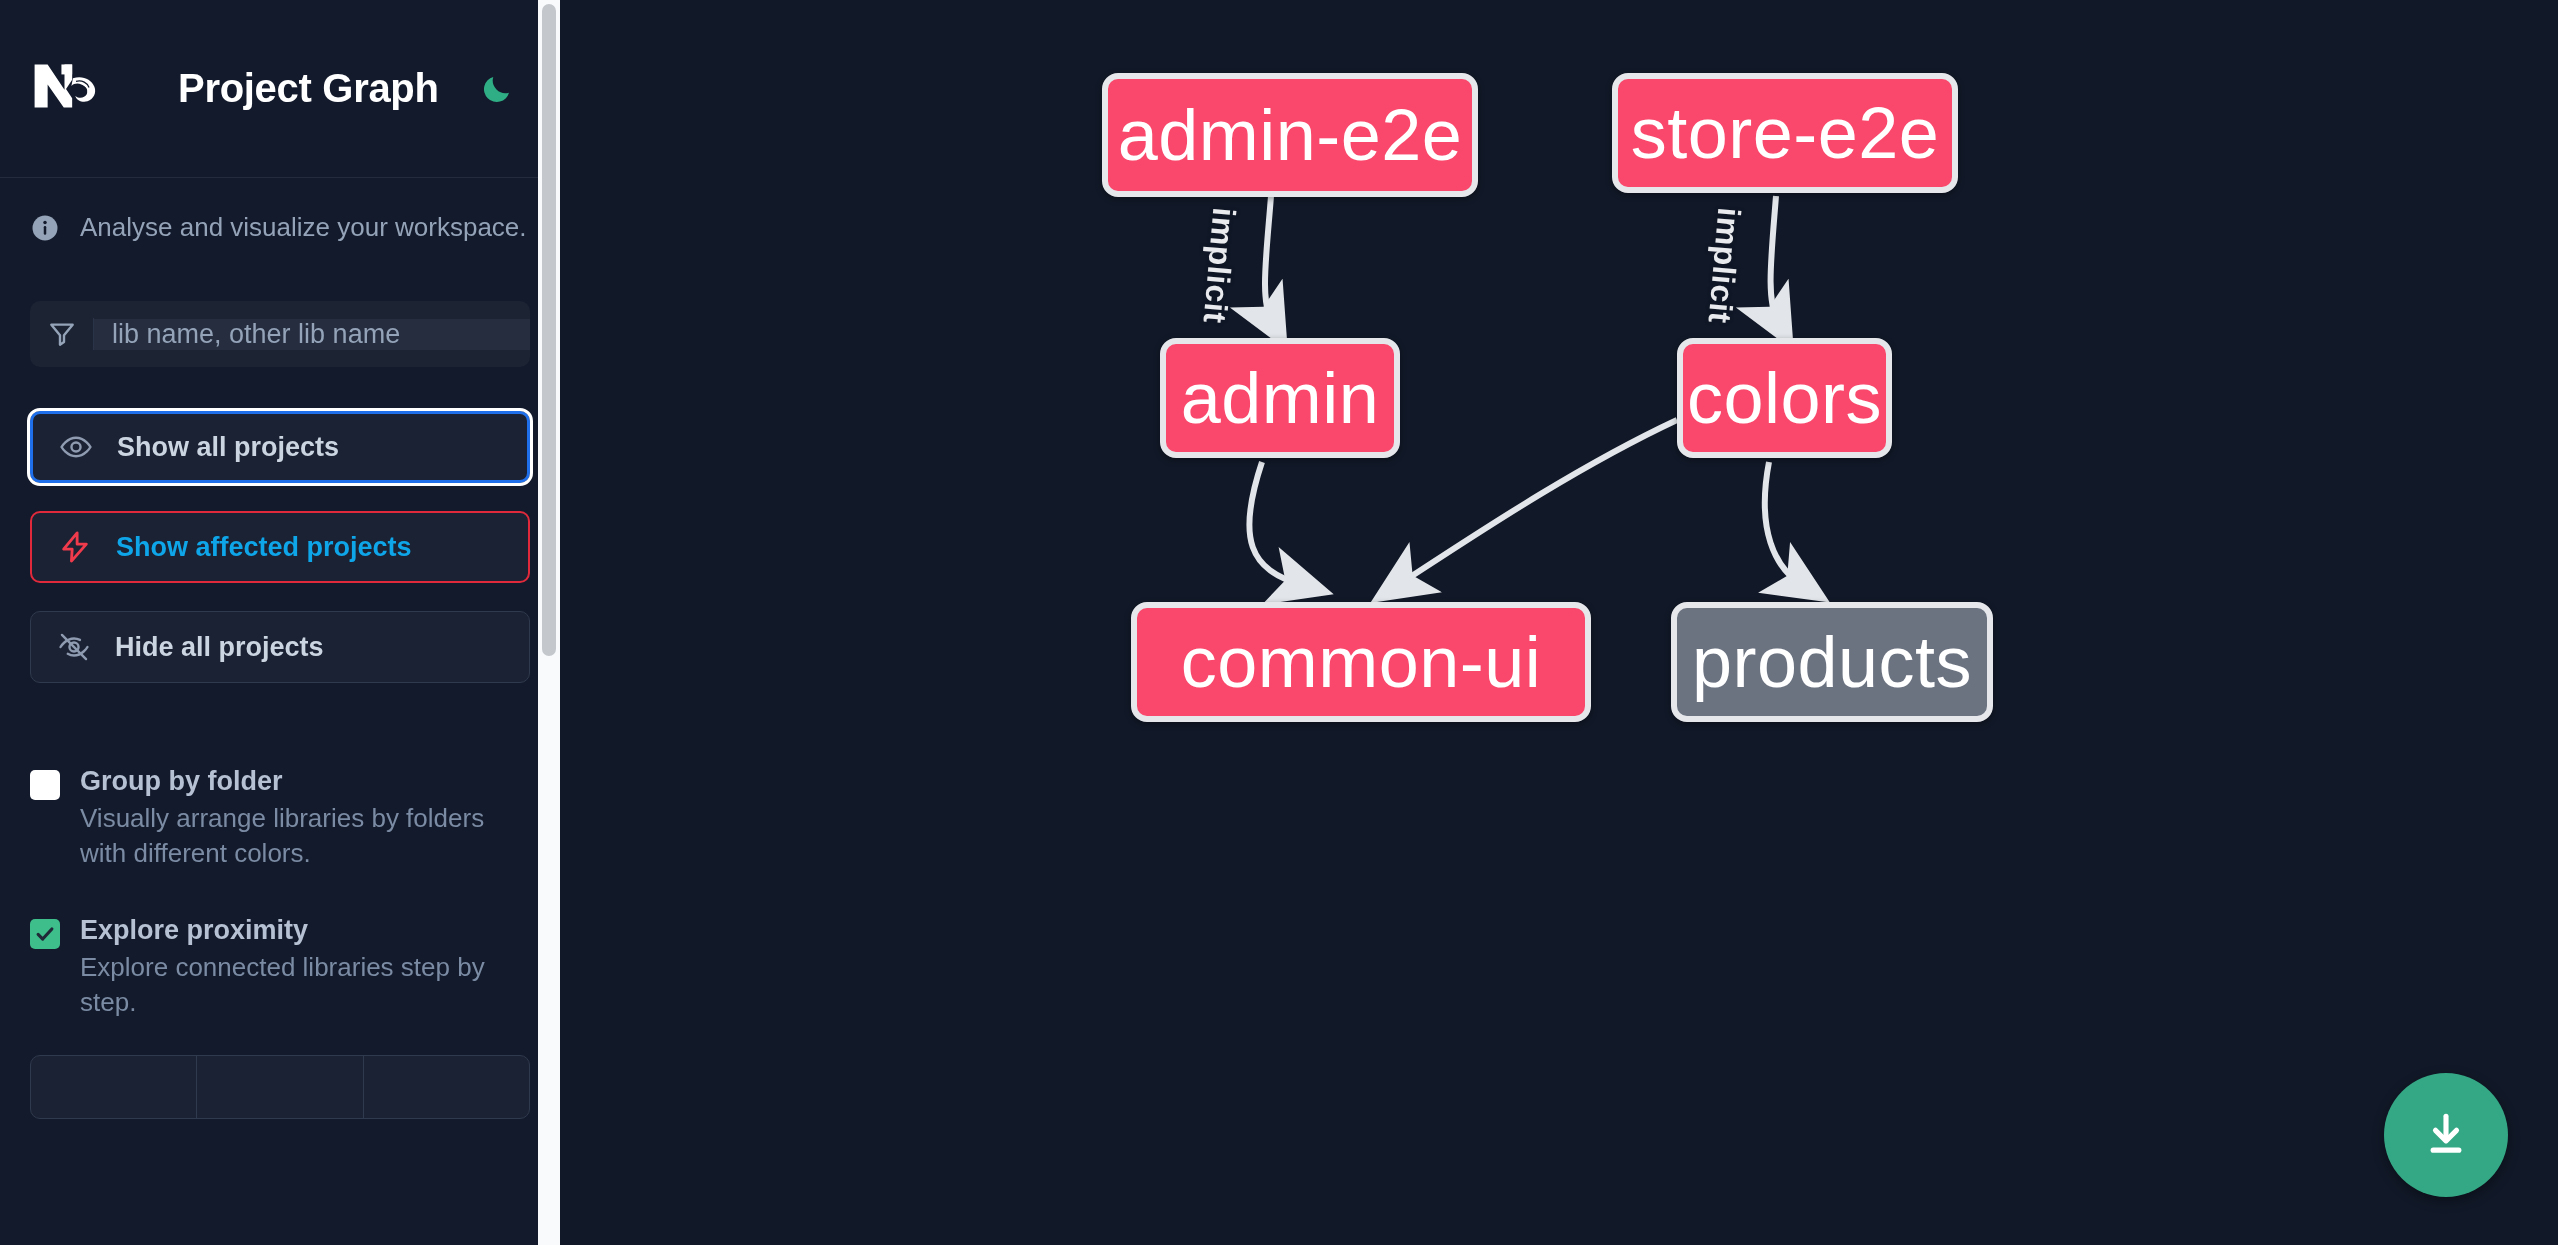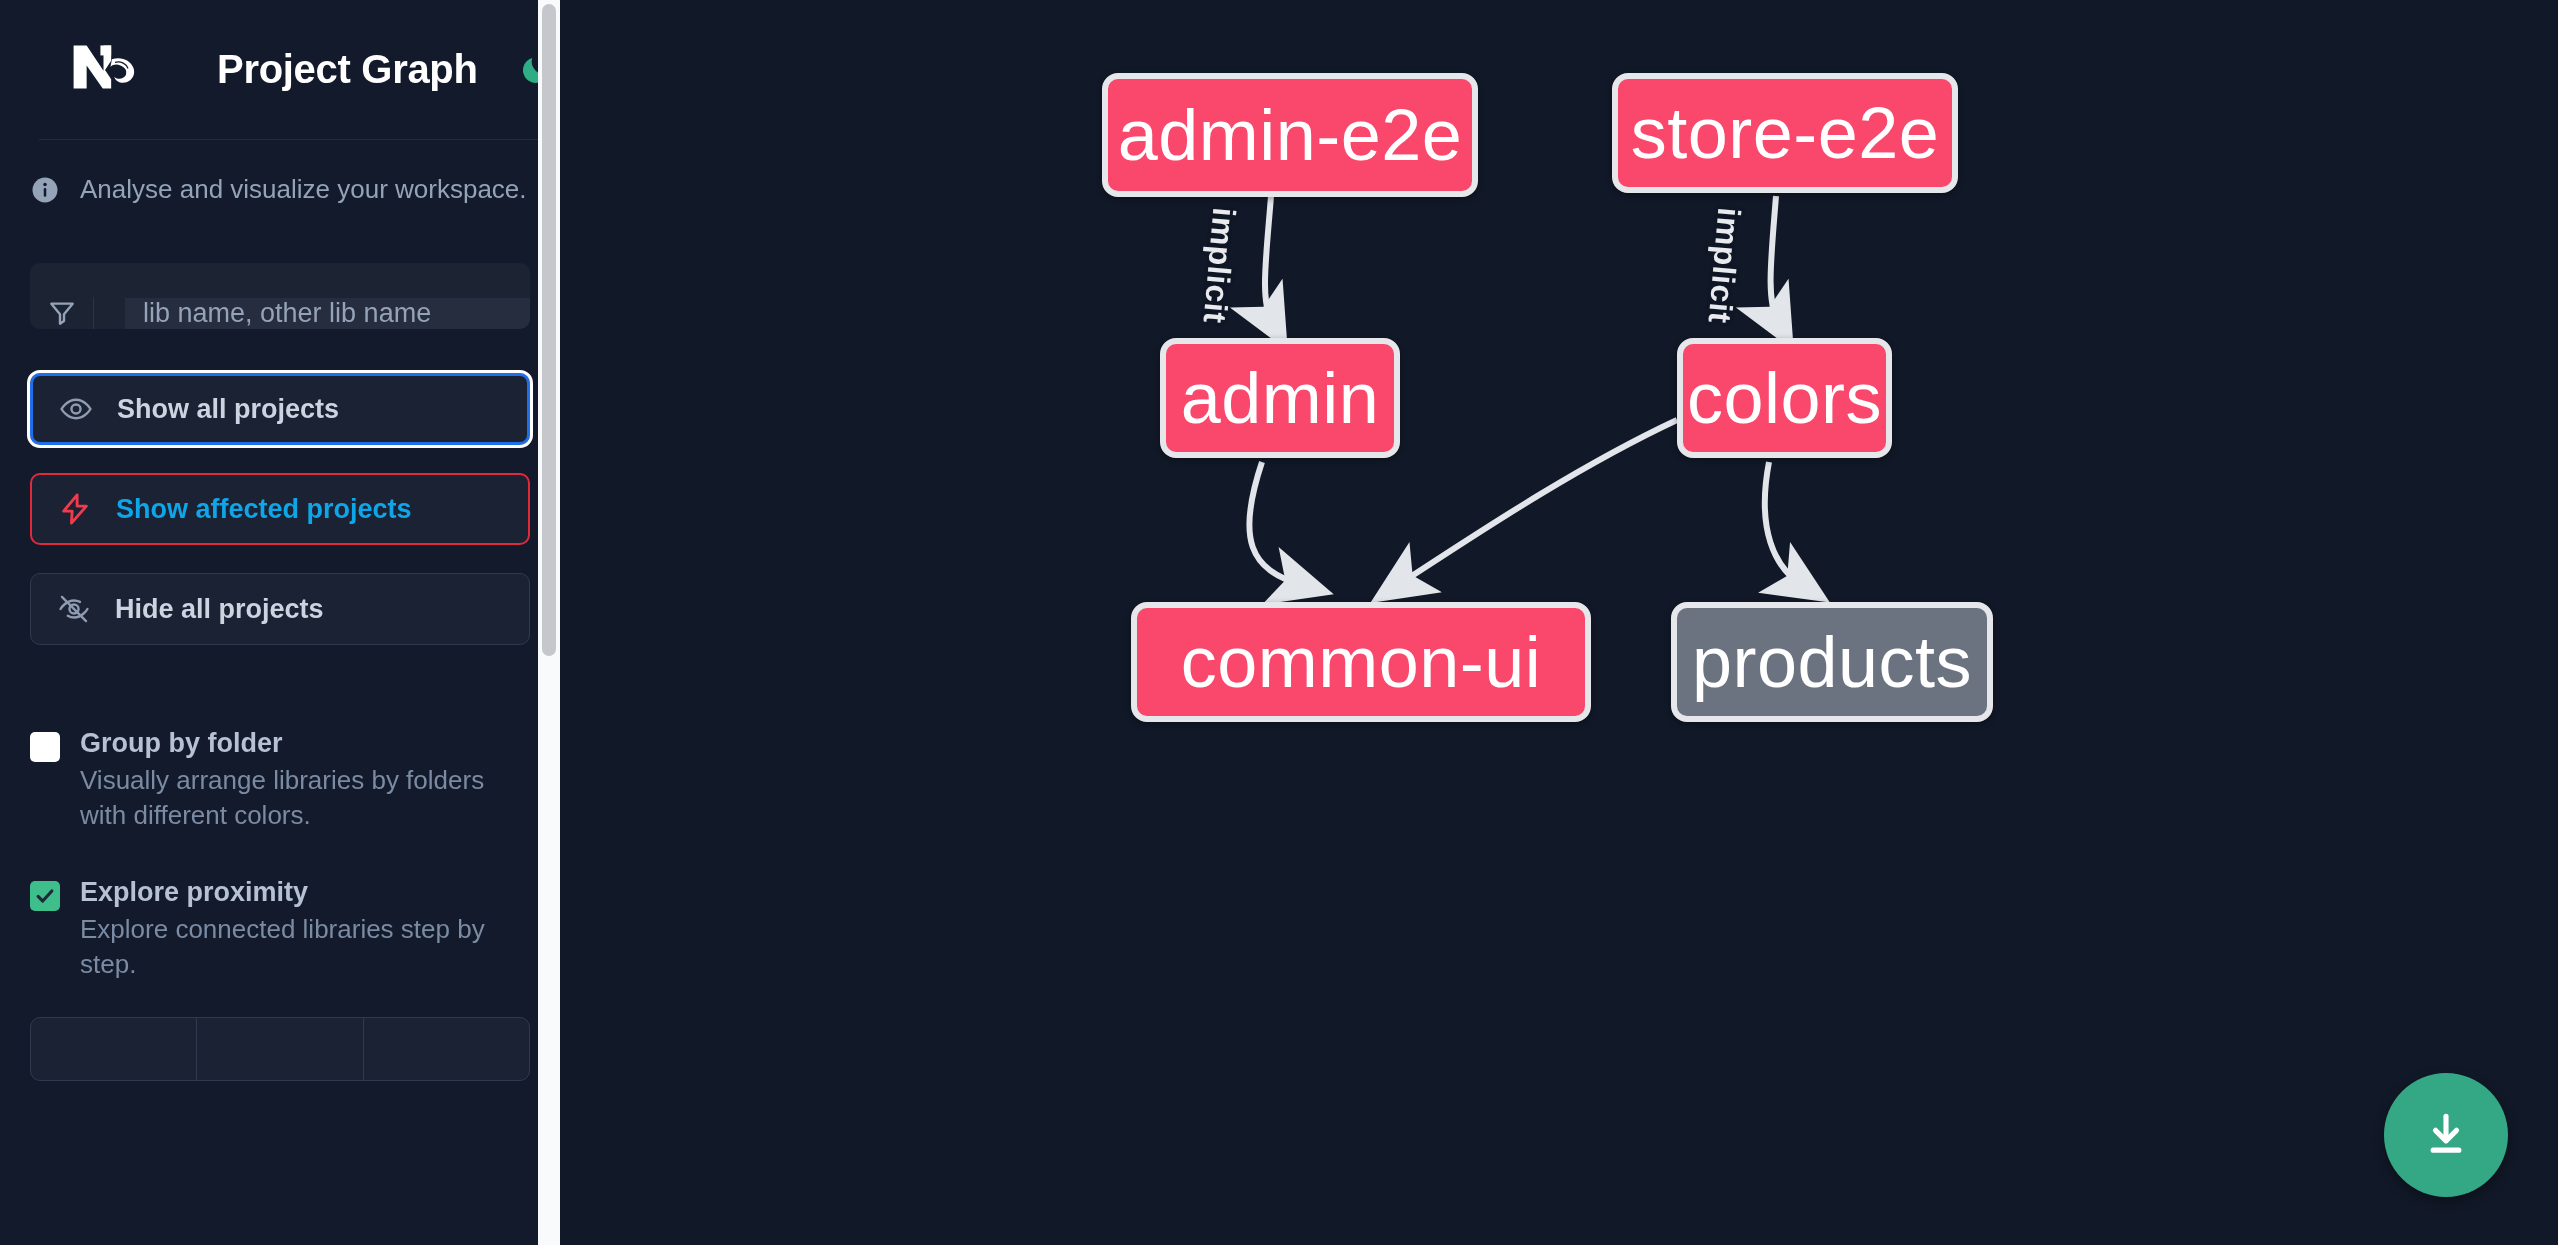--- a/index.html
+++ b/index.html
@@ -23,26 +23,25 @@
   #sidebar {
     position: relative;
     width: 560px;
     height: 1245px;
     background: #131A2B;
     flex: 0 0 560px;
     overflow: hidden;
   }
 
   .sb-header {
-    height: 140px;
+    height: 178px;
     display: flex;
     align-items: center;
     padding: 0 0 0 30px;
     border-bottom: 1px solid #232B3D;
-    margin-left: 39px;
   }
   .nx-logo { width: 92px; height: 62px; flex: 0 0 92px; }
   .sb-title {
     font-size: 40px;
     font-weight: 700;
     color: #FFFFFF;
     letter-spacing: -0.3px;
     margin-left: 56px;
     white-space: nowrap;
   }
@@ -63,25 +62,24 @@
   .sb-info-text {
     font-size: 26px;
     color: #94A3B8;
     white-space: nowrap;
   }
 
   .filter-row {
     margin: 58px 30px 0 30px;
     height: 66px;
     display: flex;
-    align-items: flex-end;
+    align-items: center;
     background: #1C2333;
     border-radius: 10px;
     overflow: hidden;
-    gap: 31px;
   }
   .filter-icon-box {
     width: 64px;
     display: flex; align-items: center; justify-content: center;
     border-right: 1px solid #2A3347;
     background: #1C2333;
   }
   .filter-input {
     flex: 1;
     border: none;

